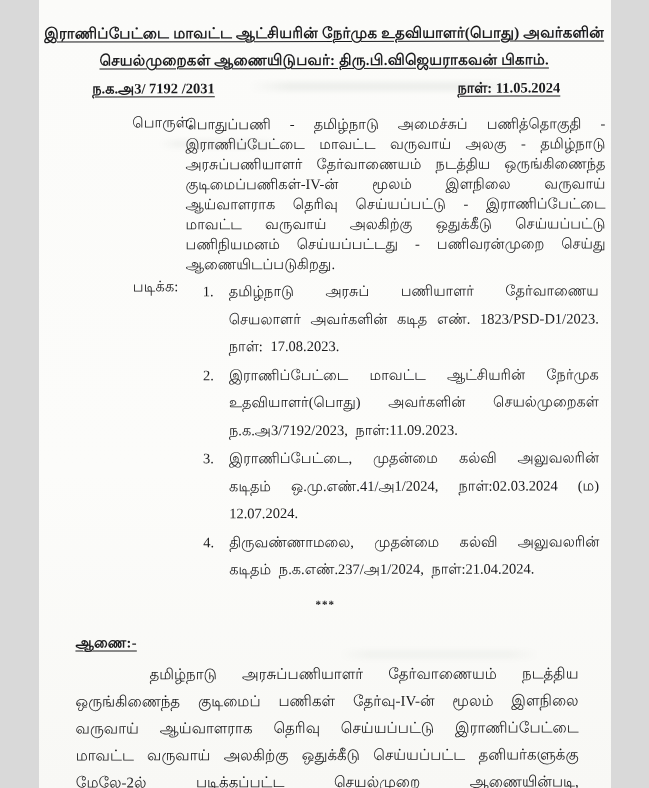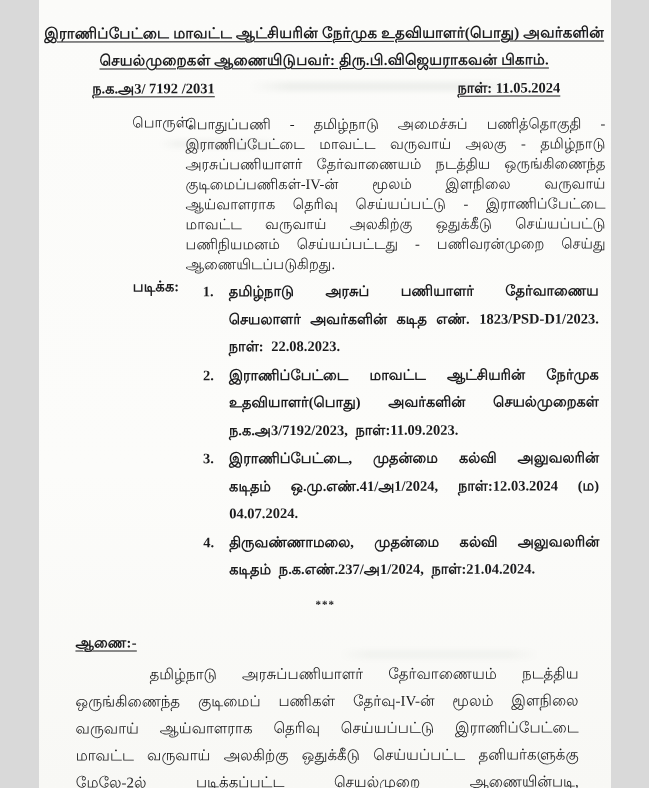--- a/index.html
+++ b/index.html
@@ -21,21 +21,21 @@
   .ref-row{
     display:flex;justify-content:space-between;align-items:baseline;
     padding:6px 50px 0 54px;font-size:14.5px;
   }
   .subject-sec{display:flex;margin:16px 0 0 94px;font-size:14.5px;}
   .sec-label{flex:none;width:48px;letter-spacing:.2px;}
   .subject-text{
     width:420px;text-align:justify;line-height:20px;word-spacing:7px;
     margin-left:5px;
   }
-  .read-sec{display:flex;margin:4px 0 0 94px;font-size:14.5px;font-weight:bold;}
+  .read-sec{display:flex;margin:4px 0 0 94px;font-size:14.5px;}
   .read-items{margin:0 0 0 22px;padding:0;list-style:none;}
   .read-item{display:flex;margin:0 0 1px 0;}
   .item-num{flex:none;width:26px;line-height:27.5px;}
   .item-text{width:370px;text-align:justify;line-height:27.5px;word-spacing:4px;}
   .separator{
     text-align:center;font-size:11px;font-weight:bold;letter-spacing:1px;
     margin-top:13px;line-height:12px;
   }
   .order-heading{margin:24px 0 0 36px;font-size:14.5px;letter-spacing:.3px;}
   .order-body{
@@ -73,29 +73,29 @@
     <section class="subject-sec">
       <span class="sec-label">பொருள்:</span>
       <div class="subject-text">பொதுப்பணி - தமிழ்நாடு அமைச்சுப் பணித்தொகுதி - இராணிப்பேட்டை மாவட்ட வருவாய் அலகு - தமிழ்நாடு அரசுப்பணியாளர் தேர்வாணையம் நடத்திய ஒருங்கிணைந்த குடிமைப்பணிகள்-IV-ன் மூலம் இளநிலை வருவாய் ஆய்வாளராக தெரிவு செய்யப்பட்டு - இராணிப்பேட்டை மாவட்ட வருவாய் அலகிற்கு ஒதுக்கீடு செய்யப்பட்டு பணிநியமனம் செய்யப்பட்டது - பணிவரன்முறை செய்து ஆணையிடப்படுகிறது.</div>
     </section>
 
     <section class="read-sec">
       <span class="sec-label">படிக்க:</span>
       <ol class="read-items">
         <li class="read-item">
           <span class="item-num">1.</span>
-          <span class="item-text">தமிழ்நாடு அரசுப் பணியாளர் தேர்வாணைய செயலாளர் அவர்களின் கடித எண். 1823/PSD-D1/2023. நாள்: 22.08.2023.</span>
+          <span class="item-text">தமிழ்நாடு அரசுப் பணியாளர் தேர்வாணைய செயலாளர் அவர்களின் கடித எண். 1823/PSD-D1/2023. நாள்: 17.08.2023.</span>
         </li>
         <li class="read-item">
           <span class="item-num">2.</span>
           <span class="item-text">இராணிப்பேட்டை மாவட்ட ஆட்சியரின் நேர்முக உதவியாளர்(பொது) அவர்களின் செயல்முறைகள் ந.க.அ3/7192/2023, நாள்:11.09.2023.</span>
         </li>
         <li class="read-item">
           <span class="item-num">3.</span>
-          <span class="item-text">இராணிப்பேட்டை, முதன்மை கல்வி அலுவலரின் கடிதம் ஒ.மு.எண்.41/அ1/2024, நாள்:12.03.2024 (ம) 04.07.2024.</span>
+          <span class="item-text">இராணிப்பேட்டை, முதன்மை கல்வி அலுவலரின் கடிதம் ஒ.மு.எண்.41/அ1/2024, நாள்:02.03.2024 (ம) 12.07.2024.</span>
         </li>
         <li class="read-item">
           <span class="item-num">4.</span>
           <span class="item-text">திருவண்ணாமலை, முதன்மை கல்வி அலுவலரின் கடிதம் ந.க.எண்.237/அ1/2024, நாள்:21.04.2024.</span>
         </li>
       </ol>
     </section>
 
     <div class="separator">***</div>
 

